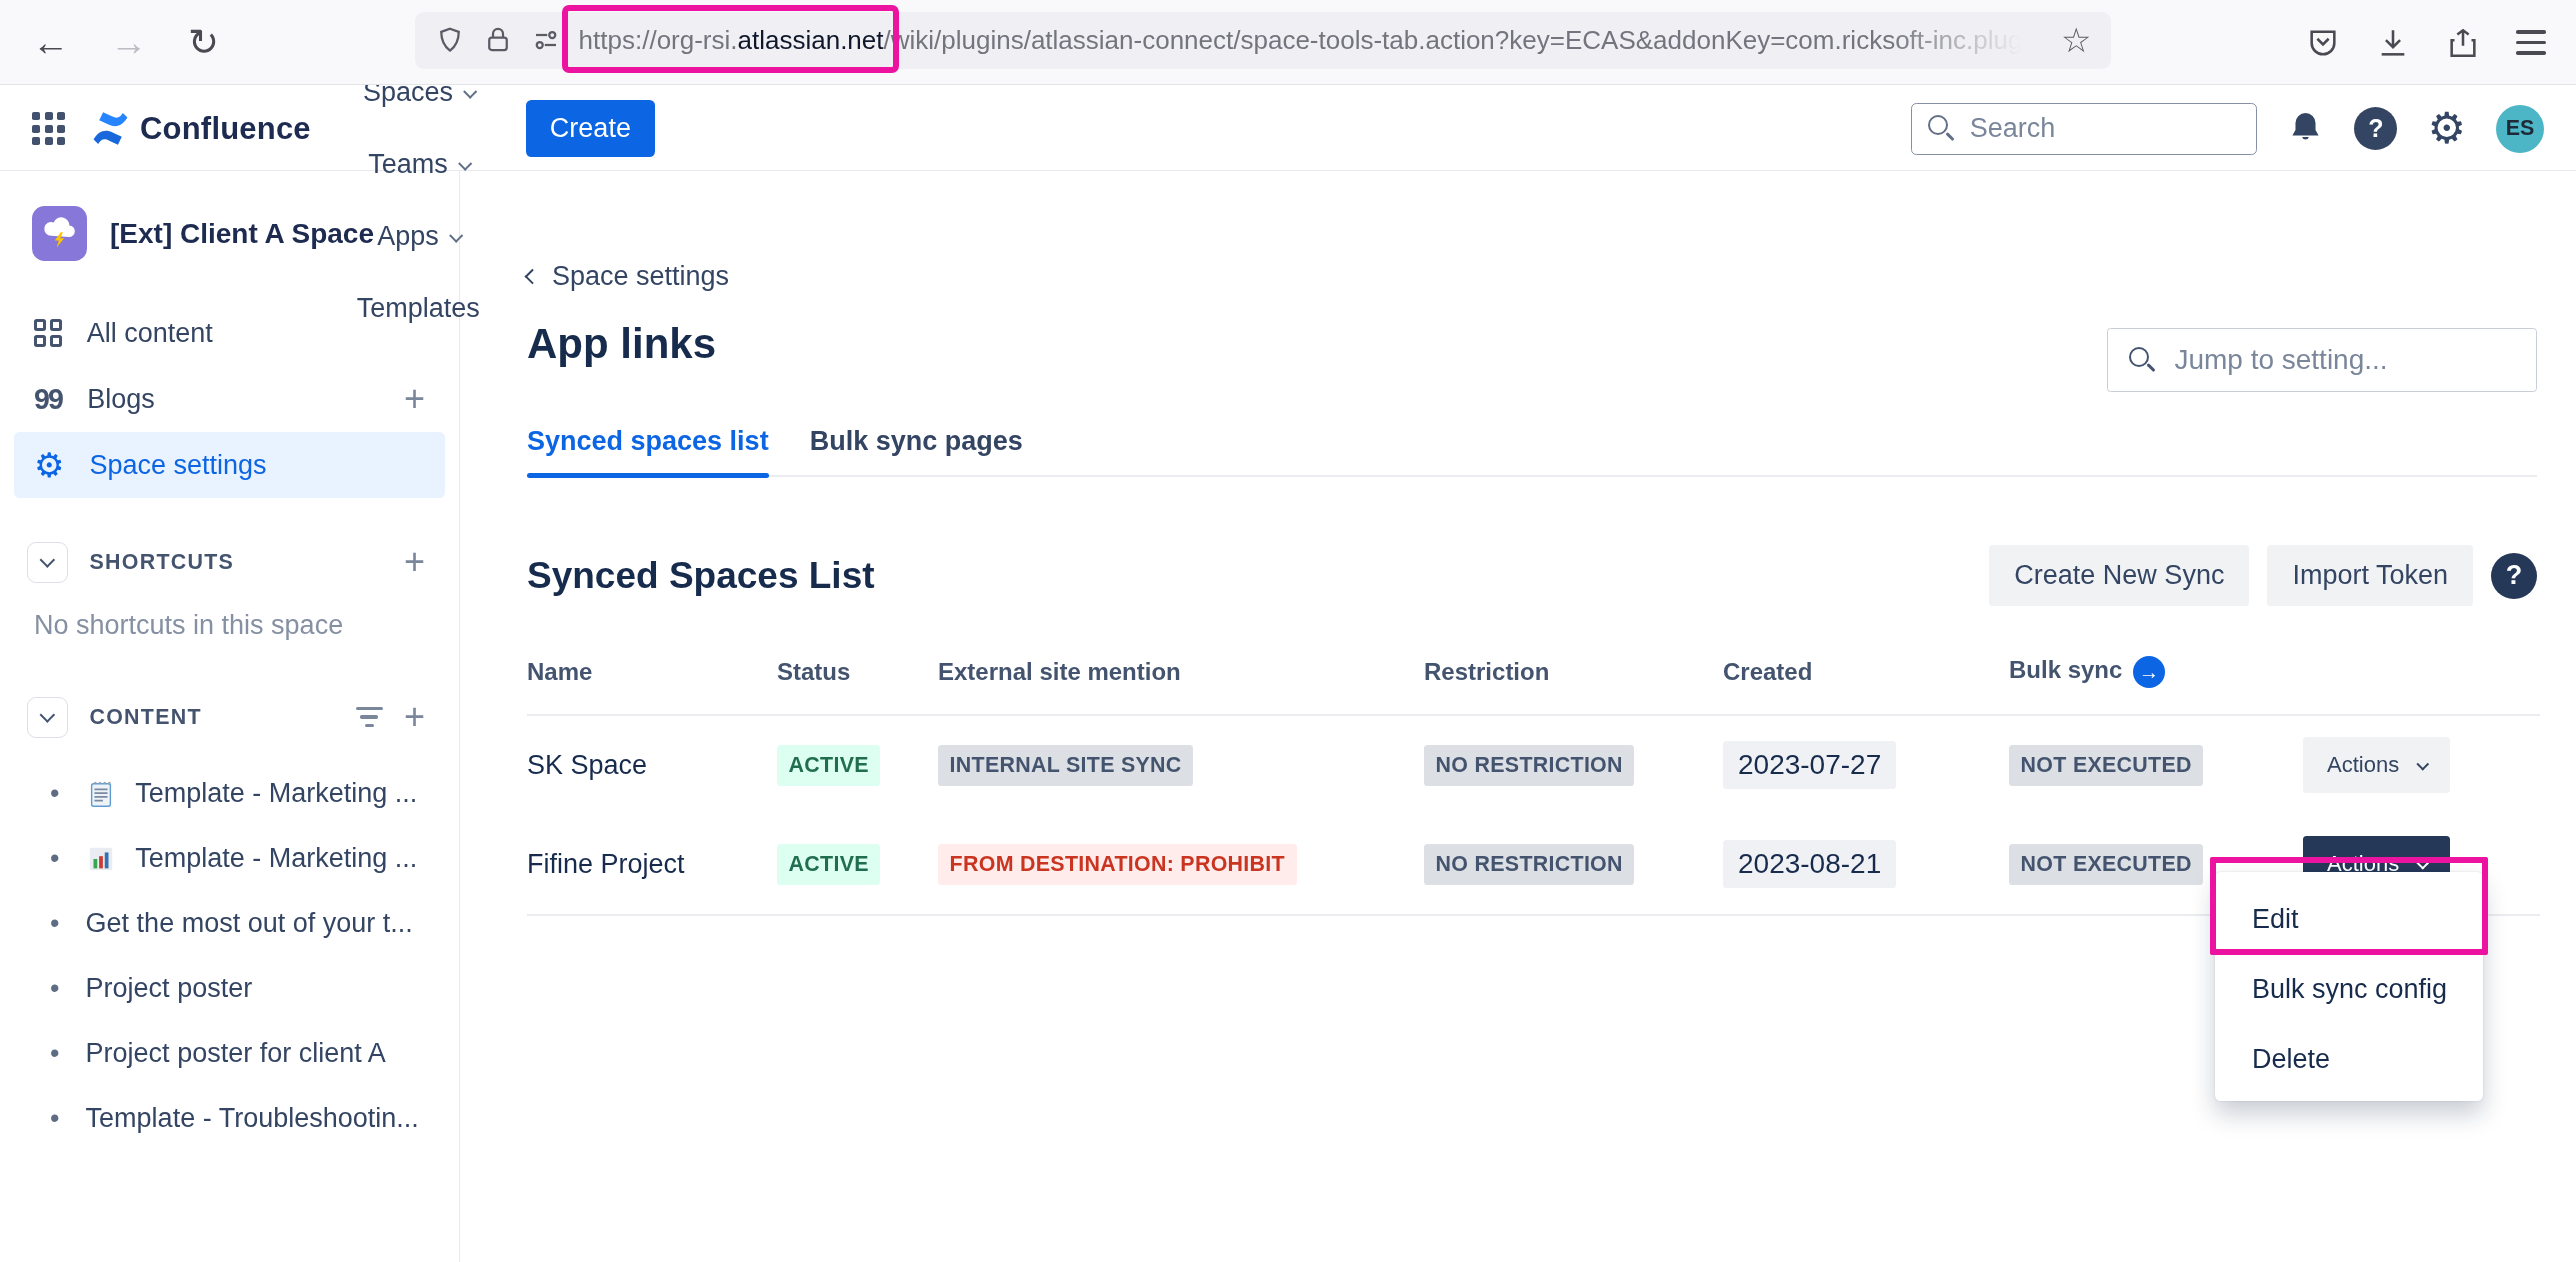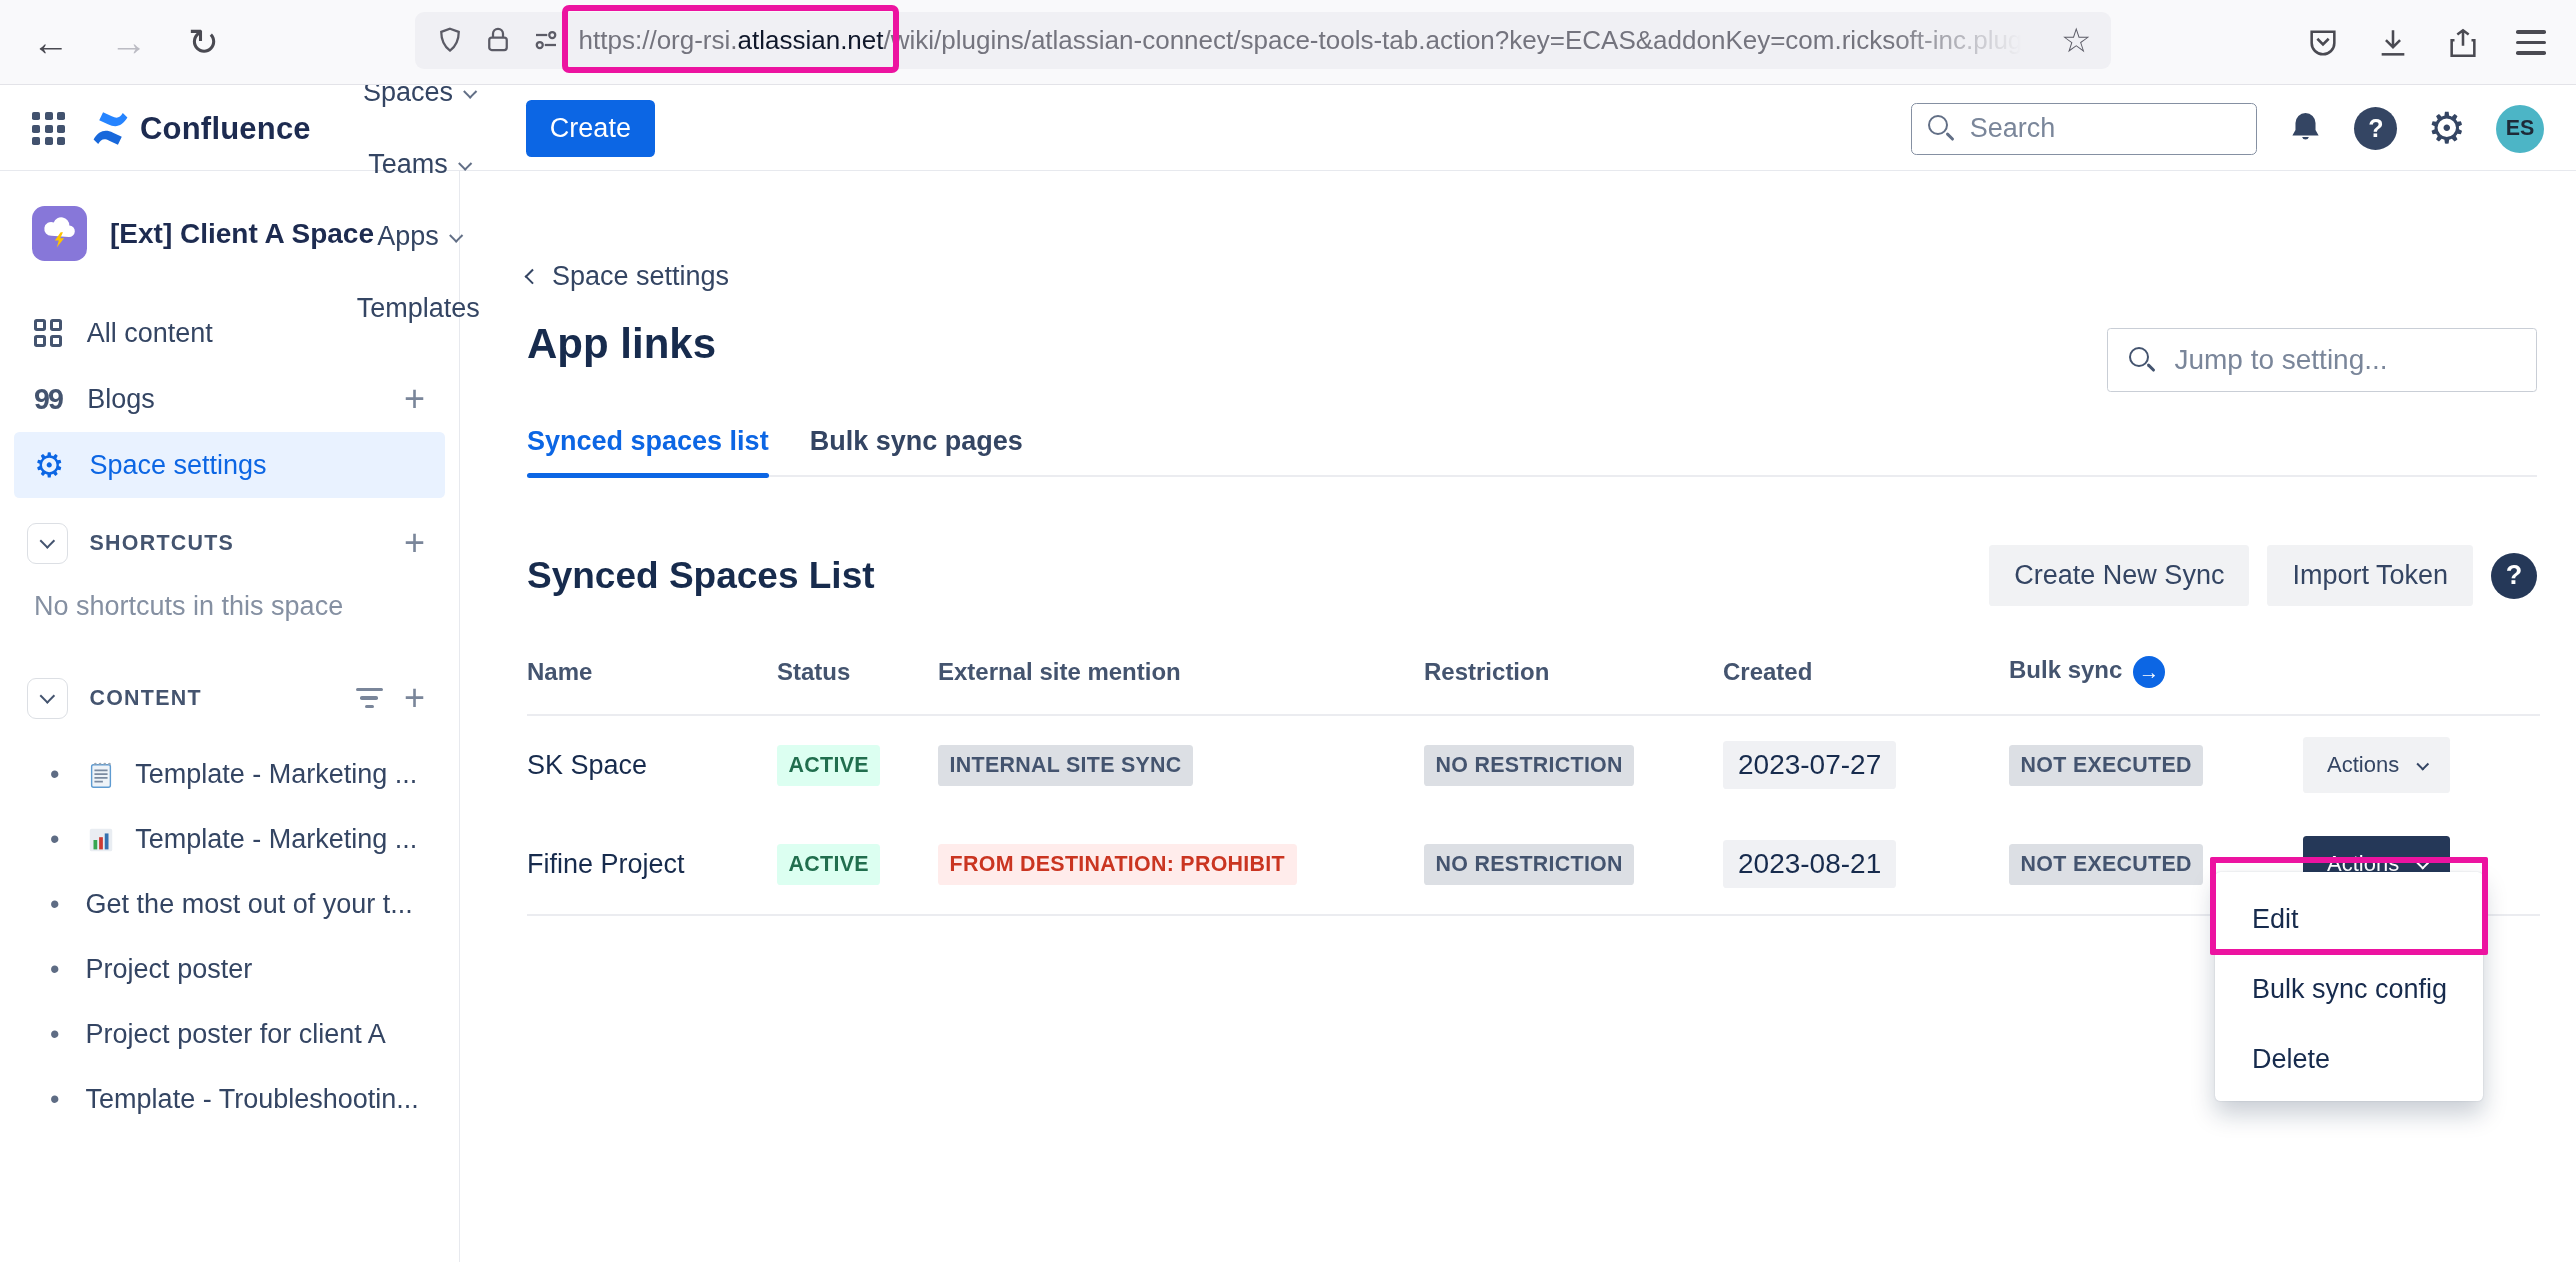--- a/index.html
+++ b/index.html
@@ -67,21 +67,21 @@
   .space-avatar { width:55px; height:55px; border-radius:12.5px; background:#8777d9;
     display:flex; align-items:center; justify-content:center; flex:0 0 auto; }
   .space-name { font-size:28px; font-weight:700; color:#1d2b50; }
   .snav-item { height:66px; display:flex; align-items:center; gap:25px; padding:0 34px;
     font-size:27px; font-weight:500; color:#344563; }
   .snav-item.selected { margin:0 14.3px; padding:0 19.6px; background:#e9f2ff; border-radius:5.4px; color:#0c66e4; }
   .grid4 { display:grid; grid-template-columns:repeat(2,11.6px); gap:4.5px; }
   .grid4 span { width:11.6px; height:11.6px; border:3.1px solid #44546f; border-radius:2.7px; }
   .quote-ic { font-size:28.6px; font-weight:800; color:#44546f; letter-spacing:-1.8px; }
   .row-plus { margin-left:auto; font-size:36px; font-weight:300; color:#7a869a; }
-  .section-head { margin-top:24px; display:flex; align-items:center; gap:21.4px; padding:0 34px 0 27px; }
+  .section-head { margin-top:43px; display:flex; align-items:center; gap:21.4px; padding:0 34px 0 27px; }
   .chev-btn { width:41px; height:41px; border:1.8px solid #dcdfe4; border-radius:9px;
     display:flex; align-items:center; justify-content:center; color:#44546f; }
   .chev-btn .chev { width:10.7px; height:10.7px; transform:rotate(45deg) translate(-1.8px,-1.8px); }
   .section-label { font-size:21.4px; font-weight:700; letter-spacing:1.3px; color:#44546f; }
   .section-icons { margin-left:auto; display:flex; align-items:center; gap:21.4px; color:#7a869a; }
   .filter-ic { display:flex; flex-direction:column; align-items:center; gap:5.4px; }
   .filter-ic span { height:3.1px; background:#7a869a; border-radius:1.8px; }
   .filter-ic span:nth-child(1){ width:27px; } .filter-ic span:nth-child(2){ width:18px; }
   .filter-ic span:nth-child(3){ width:9px; }
   .empty-text { font-size:27px; color:#8590a2; padding:27px 34px 0 34px; }

